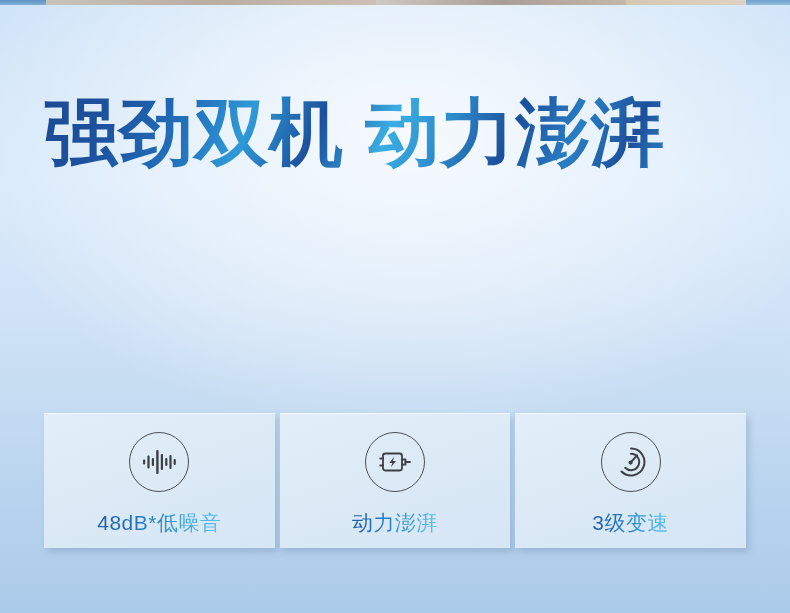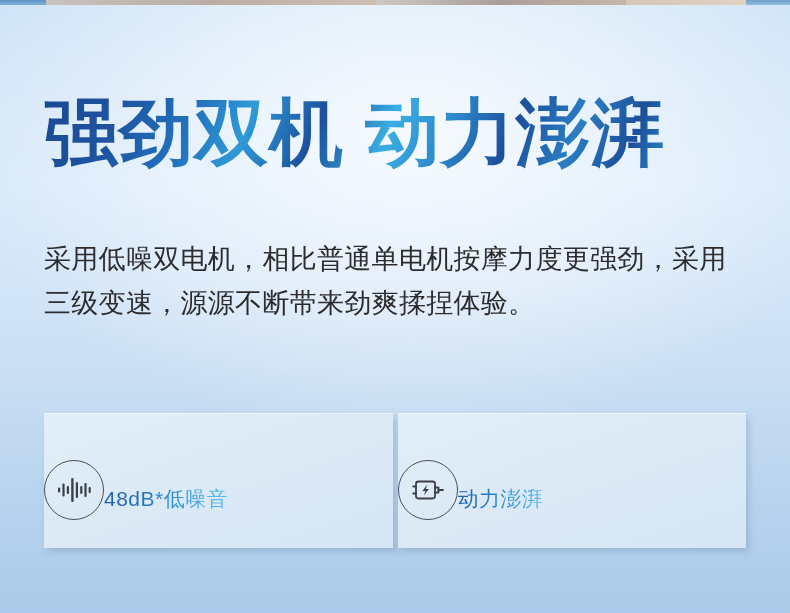--- a/index.html
+++ b/index.html
@@ -104,21 +104,21 @@
   }
 
   .card {
     position: relative;
     flex: 1;
     background: linear-gradient(162deg, #e2eff9 0%, #dceaf6 45%, #d6e6f5 100%);
     box-shadow:
       3px 4px 7px rgba(98,131,163,0.32),
       0 1px 0 rgba(255,255,255,0.55) inset;
     display: flex;
-    flex-direction: row;
+    flex-direction: column;
     align-items: center;
     justify-content: flex-start;
     padding-top: 19px;
   }
 
   .icon-circle {
     width: 60px;
     height: 60px;
     border: 1.4px solid #4b4f55;
     border-radius: 50%;
@@ -154,21 +154,20 @@
   <div class="top-sliver">
     <div class="seg seg-blue-l"></div>
     <div class="seg seg-tan"></div>
     <div class="seg seg-grey"></div>
     <div class="seg seg-tan2"></div>
     <div class="seg seg-blue-r"></div>
   </div>
 
   <h1 class="headline">强劲双机 动力澎湃</h1>
 
-  <p class="body-copy">采用低噪双电机，相比普通单电机按摩力度更强劲，采用三级变速，源源不断带来劲爽揉捏体验。</p>
 
   <div class="cards">
 
     <div class="card">
       <div class="icon-circle">
         <svg width="34" height="28" viewBox="0 0 34 28" aria-hidden="true">
           <g fill="#3c4046">
             <rect x="1" y="11.5" width="2.2" height="5" rx="1"></rect>
             <rect x="5.4" y="7.5" width="2.2" height="13" rx="1"></rect>
             <rect x="9.8" y="10" width="2.2" height="8" rx="1"></rect>
@@ -191,15 +190,30 @@
             <path d="M3.2 10.5 L6 10.5 M3.2 17.5 L6 17.5"></path>
             <path d="M25 11.5 L28.5 11.5 L28.5 16.5 L25 16.5"></path>
             <path d="M28.5 14 L33 14"></path>
           </g>
           <path d="M17.4 8.6 L12.3 14.9 L15.4 14.9 L13.8 19.6 L18.9 13.1 L15.8 13.1 Z" fill="#3c4046"></path>
         </svg>
       </div>
       <div class="card-label">动力澎湃</div>
     </div>
 
+    <div class="card">
+      <div class="icon-circle">
+        <svg width="32" height="32" viewBox="0 0 32 32" aria-hidden="true">
+          <g fill="none" stroke="#3c4046" stroke-linecap="round">
+            <path d="M16 2.6
+                     A13.4 13.4 0 1 1 6.55 25.45" stroke-width="2"></path>
+            <path d="M16 7.8
+                     A8.2 8.2 0 1 1 10.2 21.8" stroke-width="2"></path>
+            <path d="M15.9 16.2 L22.1 9.3" stroke-width="2"></path>
+          </g>
+          <circle cx="15.6" cy="16.6" r="2.1" fill="#3c4046"></circle>
+        </svg>
+      </div>
+      <div class="card-label">3级变速</div>
+    </div>
 
   </div>
 </div>
 
 </body></html>

